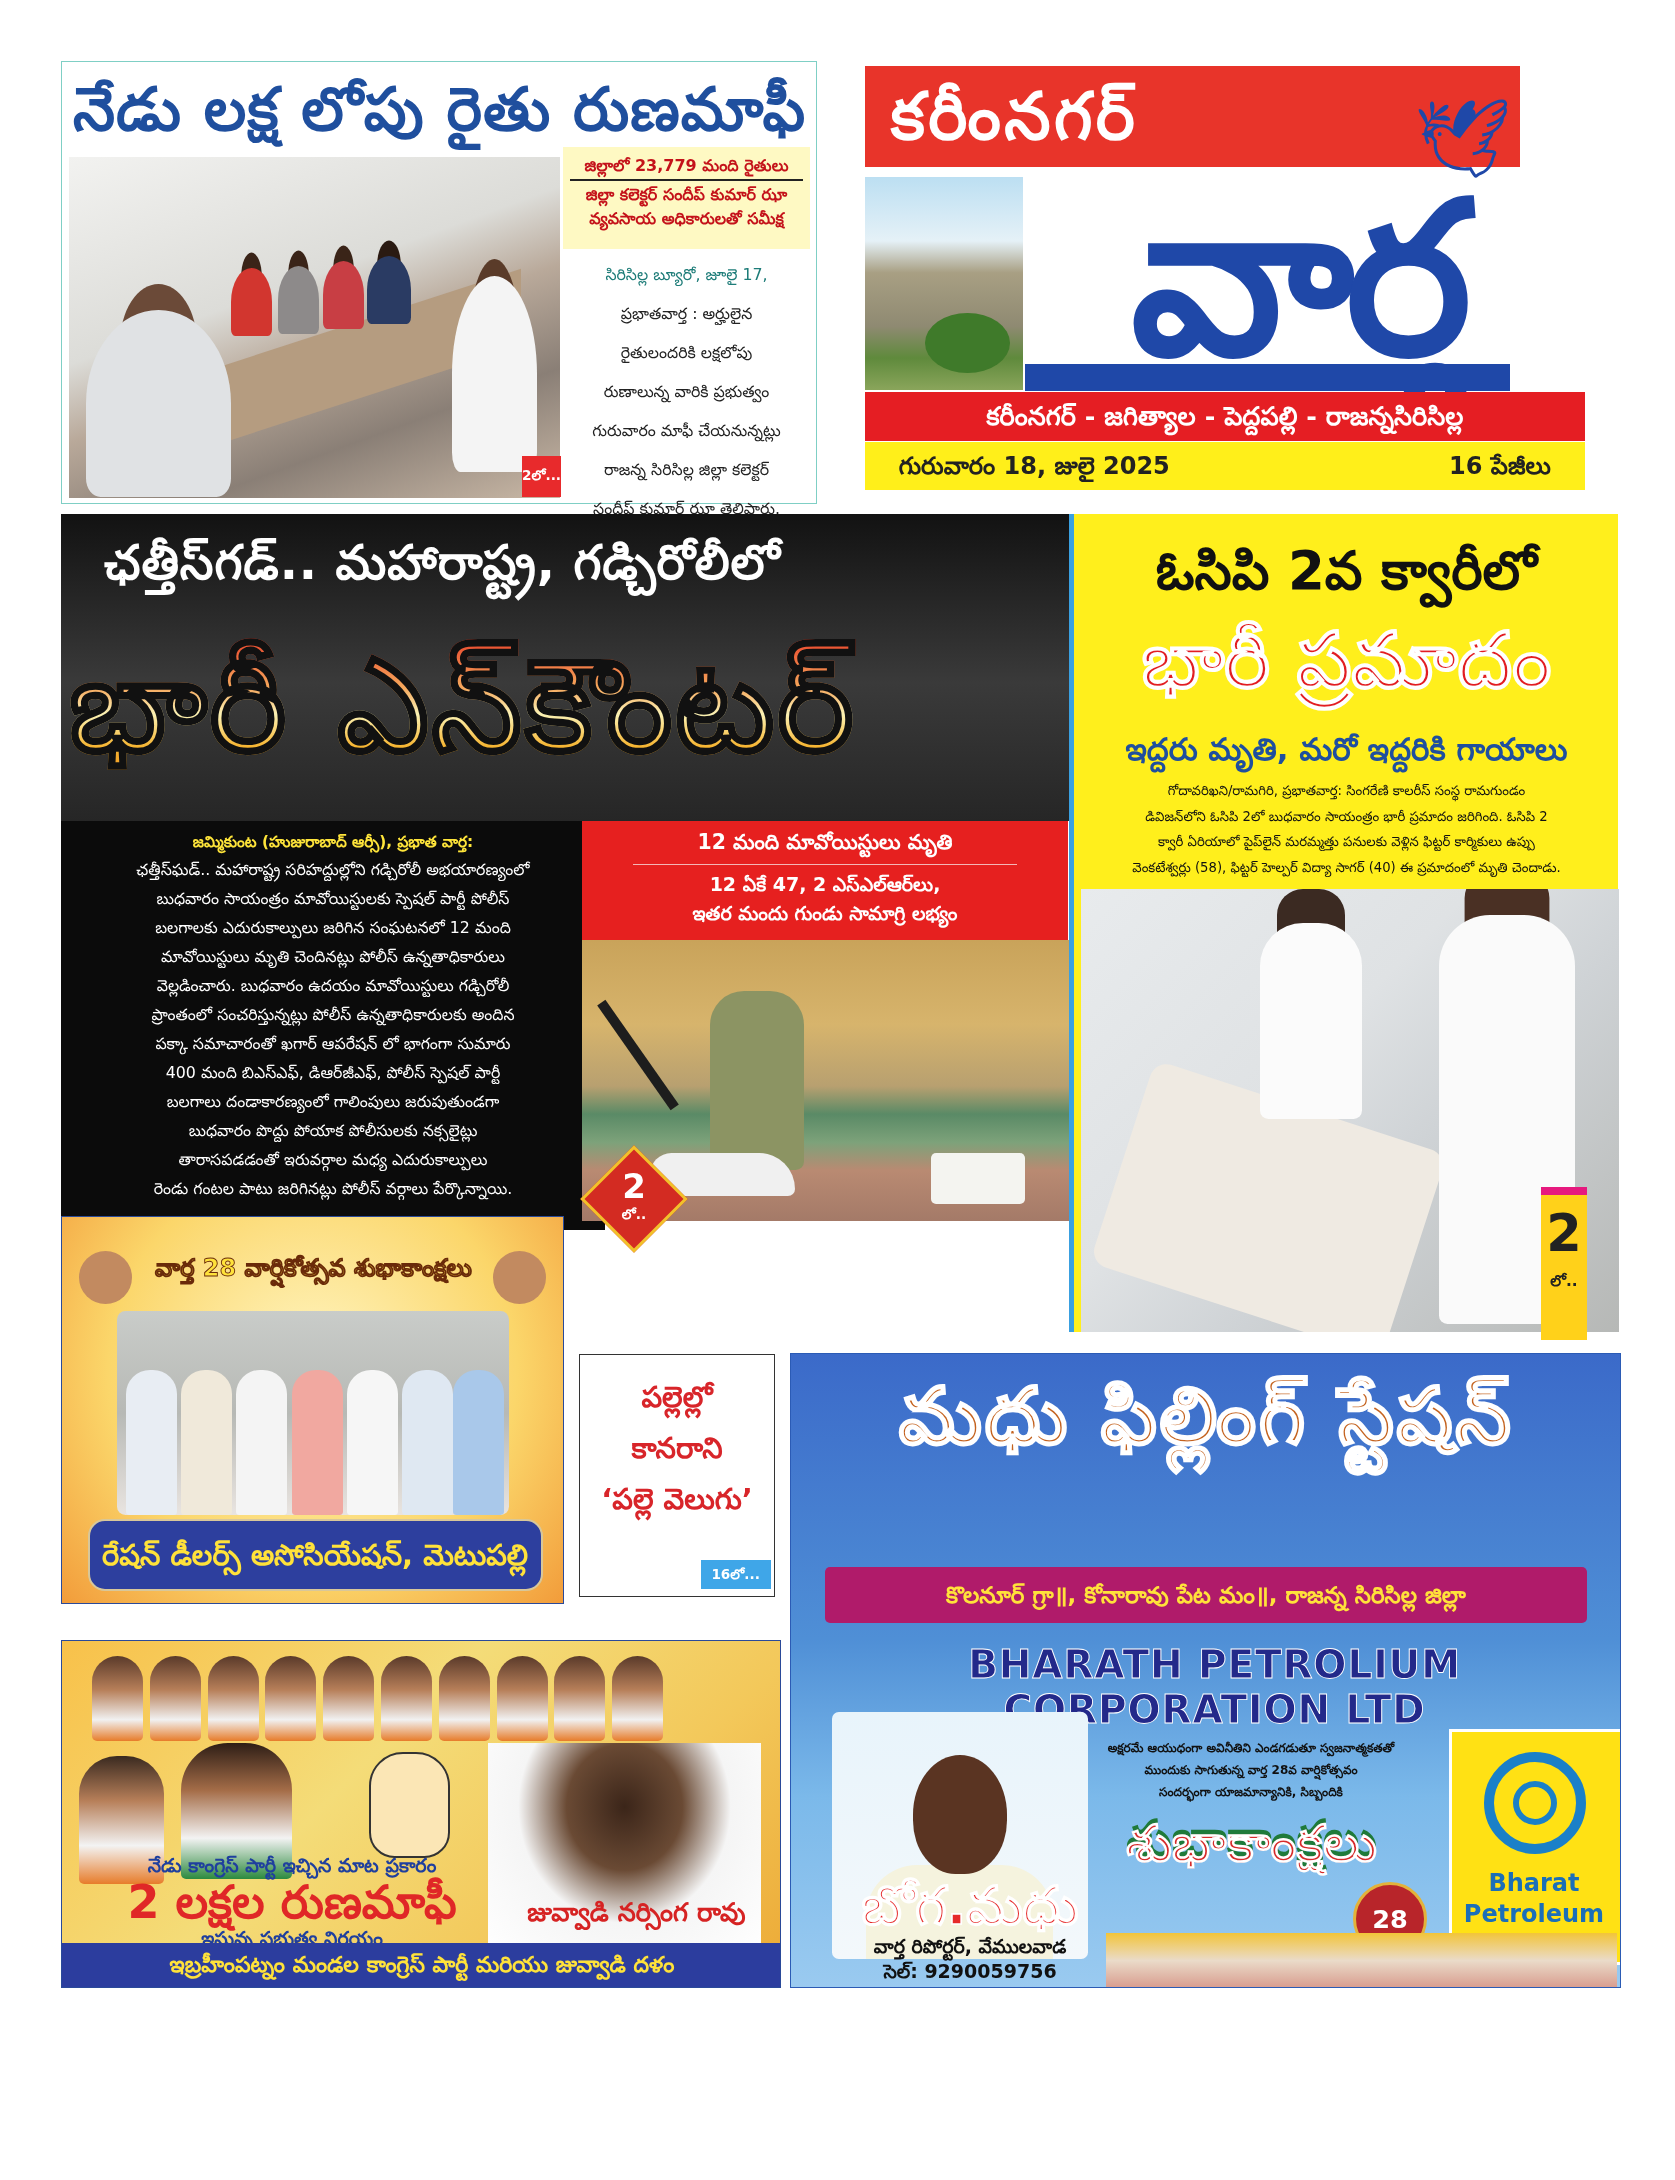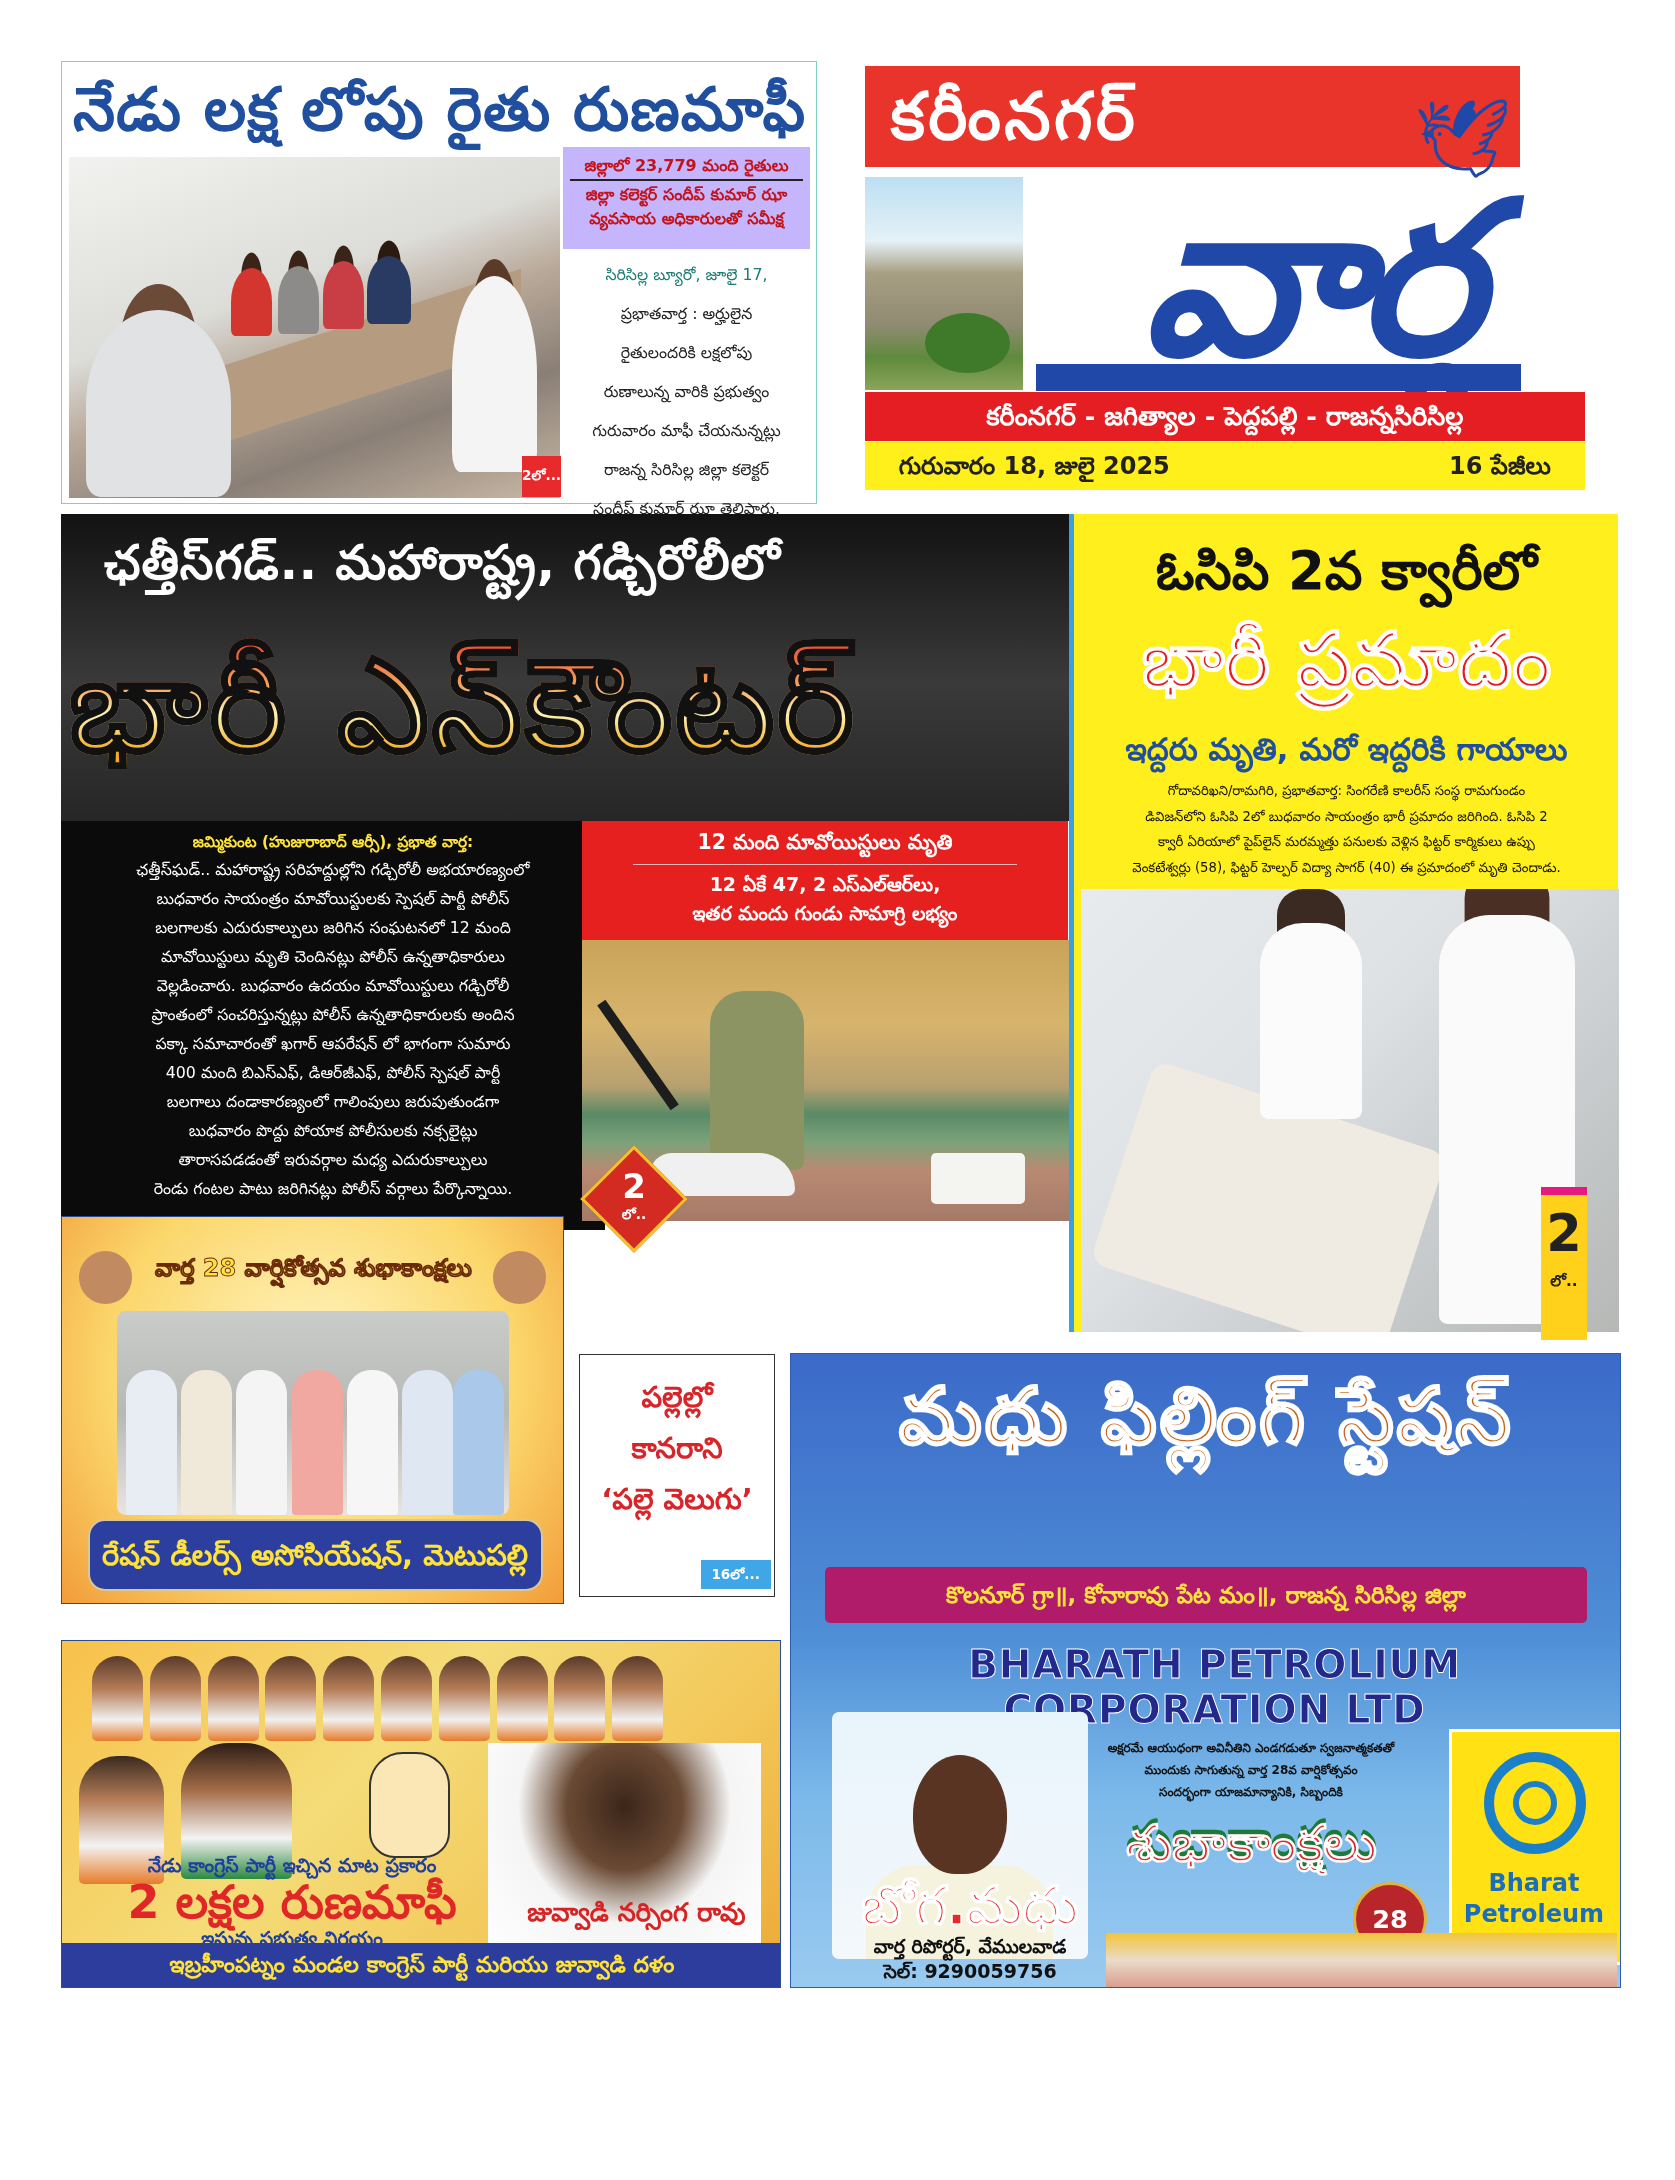--- a/index.html
+++ b/index.html
@@ -5,33 +5,33 @@
   html,body{margin:0;padding:0;background:#fff;}
   body{width:1675px;height:2181px;position:relative;overflow:hidden;font-family:"DejaVu Sans",sans-serif;}
   .abs{position:absolute;box-sizing:border-box;}
 
   
   #story1{left:61px;top:61px;width:756px;height:443px;border:1.7px solid #7fcfc5;background:#fff;padding-left:44px;}
   #story1 .head{position:absolute;left:8.5px;top:12px;width:738px;text-align:center;font-size:60px;font-weight:bold;color:#1f4f9e;letter-spacing:0.9px;white-space:nowrap;}
   #story1 .photo{position:absolute;left:6.8px;top:95px;width:491px;height:341px;background:linear-gradient(160deg,#f2f2f0 0%,#dcdcd8 40%,#b9a99a 55%,#8a7f76 75%,#c9b8a6 100%);overflow:hidden;}
   .photo .table{position:absolute;left:94px;top:170px;width:358px;height:77px;background:#b59c80;transform:skewY(-18deg);}
   .photo .person{position:absolute;border-radius:50% 50% 10% 10%;}
-  #story1 .ribbon{position:absolute;left:501px;top:85px;width:247px;height:102px;background:#c4b5fd;}
+  #story1 .ribbon{position:absolute;left:501px;top:85px;width:247px;height:102px;background:#fef9c3;}
   #story1 .ribbon div{font-size:16px;font-weight:bold;color:#c4121a;text-align:center;line-height:24px;}
   #story1 .ribbon hr{border:0;border-top:2.6px solid #222;margin:1.7px 6.8px;}
   #story1 .body{position:absolute;left:501px;top:193px;width:247px;font-size:15.8px;line-height:39px;text-align:center;color:#222;}
   #story1 .body .dateline{color:#1d7c78;}
   #story1 .more{position:absolute;left:460px;top:394px;width:39px;height:41px;background:#e82a2c;color:#fff;font-weight:bold;font-size:13.6px;display:flex;align-items:center;justify-content:center;}
 
   
   #mast{left:852px;top:66px;width:750px;height:426px;}
   #mast .red{position:absolute;left:12.8px;top:0;width:630px;height:101px;background:#e8342a;color:#fff;font-size:66px;font-weight:bold;line-height:101px;padding-left:25.6px;letter-spacing:3.4px;}
   #mast .dam{position:absolute;left:12.8px;top:111px;width:158px;height:213px;background:linear-gradient(180deg,#bcdff2 0%,#e5f1f7 30%,#a89f83 45%,#8f8a72 70%,#5f8a3c 85%,#8aa55b 100%);}
   #mast .dam .tree{position:absolute;left:60px;bottom:17px;width:85px;height:60px;background:#3f7a2a;border-radius:50%;}
-  #mast .vaarta{position:absolute;left:175px;top:94px;width:562px;height:239px;color:#1f48a8;font-size:213px;font-weight:bold;line-height:239px;text-align:center;letter-spacing:-8.5px;font-style:italic;}
+  #mast .vaarta{position:absolute;left:164px;top:94px;width:562px;height:239px;color:#1f48a8;font-size:213px;font-weight:bold;line-height:239px;text-align:center;letter-spacing:-8.5px;}
   #mast .vaarta .bar{position:absolute;left:8.5px;right:68px;bottom:8.5px;height:27px;background:#1f48a8;}
   #mast .dove{position:absolute;left:562px;top:34px;width:119px;height:77px;color:#1f48a8;font-size:77px;line-height:77px;}
   #mast .districts{position:absolute;left:12.8px;top:326px;width:720px;height:49px;background:#e51e23;color:#fff;font-size:25.6px;font-weight:bold;text-align:center;line-height:49px;}
   #mast .dateline{position:absolute;left:12.8px;top:376px;width:720px;height:48px;background:#ffef1a;color:#222;font-size:24px;font-weight:bold;line-height:48px;}
   #mast .dateline .d{position:absolute;left:34px;}
   #mast .dateline .p{position:absolute;right:34px;}
 
   
   #enc{left:61px;top:514px;width:1014px;height:698px;}
   #enc .dark{position:absolute;left:0;top:0;width:1014px;height:307px;background:linear-gradient(180deg,#121212 0%,#3a3a3a 55%,#262626 100%);}

